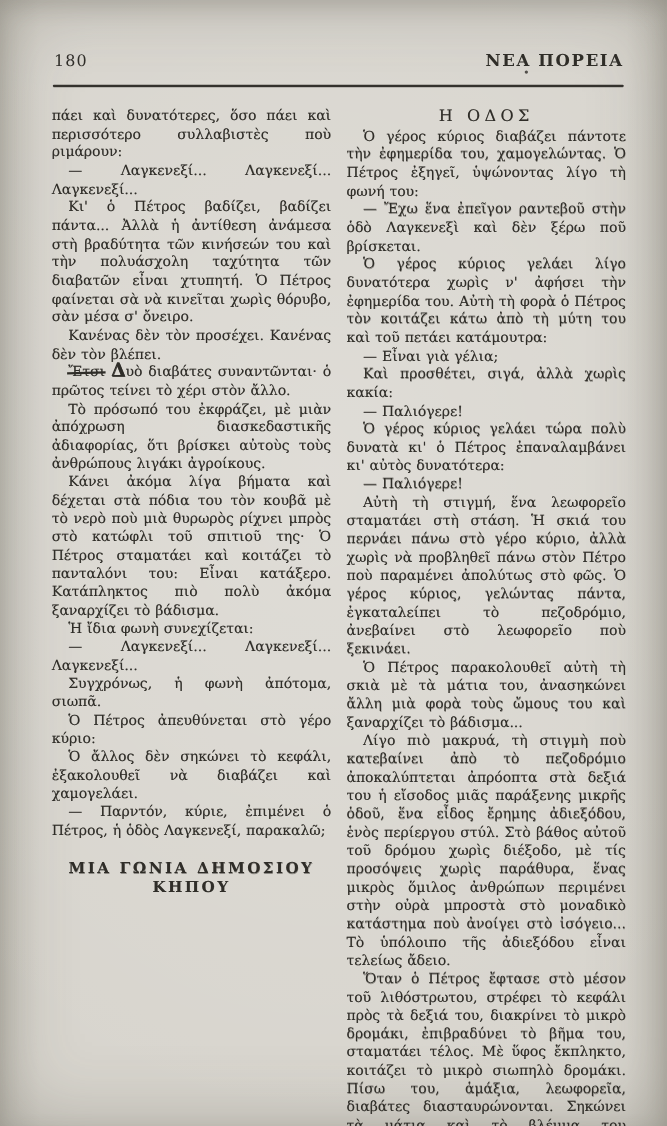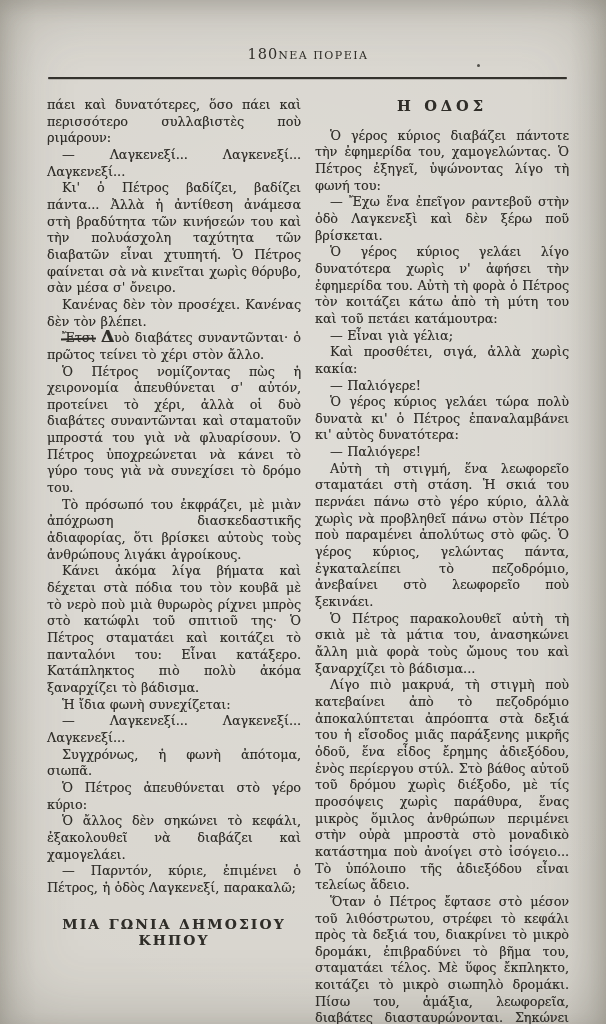--- a/index.html
+++ b/index.html
@@ -15,24 +15,24 @@
     background:
       radial-gradient(ellipse 130% 100% at 48% 42%, rgba(255,255,255,0.18) 0%, rgba(255,255,255,0) 60%),
       linear-gradient(90deg, #ccc9c1 0%, #d8d5ce 6%, #d8d5ce 94%, #c9c6be 100%),
       #d5d2cb;
     box-shadow: inset 0 0 70px rgba(74,68,57,0.30), inset 0 6px 18px rgba(74,68,57,0.18);
     color: #2f2d28;
   }
   
   .header {
     position: absolute; top: 46px; left: 49px; width: 518px;
-    display: flex; justify-content: center; align-items: baseline;
+    display: flex; justify-content: space-between; align-items: baseline;
   }
   .page-number { font-size: 14.5px; letter-spacing: 1px; }
-  .journal-title { font-weight: 400; font-size: 11px; letter-spacing: 1.5px; }
+  .journal-title { font-weight: 700; font-size: 15px; letter-spacing: 1.5px; }
   .rule {
     position: absolute; top: 77px; left: 48px; width: 519px; height: 2.2px;
     background: #34322d; border-radius: 1px;
     box-shadow: 0 0.5px 0 rgba(52,50,45,0.4);
   }
   
   .columns {
     position: absolute; top: 97px; left: 47px; width: 522px;
     display: flex; gap: 14px;
   }
@@ -40,22 +40,22 @@
     width: 254px;
     font-size: 12.7px; line-height: 16.65px;
     text-align: justify;
     text-shadow: 0.25px 0.25px 0 rgba(47,45,40,0.45);
     word-spacing: 0.5px;
   }
   .col p { margin: 0; text-indent: 15px; }
   .col p.flush { text-indent: 0; }
   h2 { margin: 0; font-weight: 700; text-align: center; text-indent: 0; }
   .road-heading {
-    font-size: 14.5px; letter-spacing: 4px; font-weight: 700;
-    margin: 1px 0 13px 0;
+    font-size: 14.5px; letter-spacing: 4px; font-weight: 400;
+    margin: 1px 0 1px 0;
   }
   .garden-heading {
     font-size: 13.8px; letter-spacing: 2.2px; font-weight: 700;
     margin: 19px 0 13px 0;
   }
   .strike { position: relative; }
   .strike::after {
     content: ""; position: absolute; left: -1px; right: -1px; top: 55%;
     height: 2px; background: #2f2d28; transform: rotate(-1.5deg);
   }
@@ -82,21 +82,20 @@
   <div class="rule"></div>
 
   <div class="columns">
 
     <section class="col">
       <p class="flush">πάει καὶ δυνατότερες, ὅσο πάει καὶ περισσότερο συλλαβιστὲς ποὺ ριμάρουν:</p>
       <p>— Λαγκενεξί... Λαγκενεξί... Λαγκενεξί...</p>
       <p>Κι' ὁ Πέτρος βαδίζει, βαδίζει πάντα... Ἀλλὰ ἡ ἀντίθεση ἀνάμεσα στὴ βραδύτητα τῶν κινήσεών του καὶ τὴν πολυάσχολη ταχύτητα τῶν διαβατῶν εἶναι χτυπητή. Ὁ Πέτρος φαίνεται σὰ νὰ κινεῖται χωρὶς θόρυβο, σὰν μέσα σ' ὄνειρο.</p>
       <p>Κανένας δὲν τὸν προσέχει. Κανένας δὲν τὸν βλέπει.</p>
       <p><span class="strike">Ἔτσι</span> <span class="handwritten">Δ</span><span>υὸ διαβάτες συναντῶνται· ὁ πρῶτος τείνει τὸ χέρι στὸν ἄλλο.</span></p>
-      <p>Ὁ Πέτρος νομίζοντας πὼς ἡ χειρονομία ἀπευθύνεται σ' αὐτόν, προτείνει τὸ χέρι, ἀλλὰ οἱ δυὸ διαβάτες συναντῶνται καὶ σταματοῦν μπροστά του γιὰ νὰ φλυαρίσουν. Ὁ Πέτρος ὑποχρεώνεται νὰ κάνει τὸ γύρο τους γιὰ νὰ συνεχίσει τὸ δρόμο του.</p>
       <p>Τὸ πρόσωπό του ἐκφράζει, μὲ μιὰν ἀπόχρωση διασκεδαστικῆς ἀδιαφορίας, ὅτι βρίσκει αὐτοὺς τοὺς ἀνθρώπους λιγάκι ἀγροίκους.</p>
       <p>Κάνει ἀκόμα λίγα βήματα καὶ δέχεται στὰ πόδια του τὸν κουβᾶ μὲ τὸ νερὸ ποὺ μιὰ θυρωρὸς ρίχνει μπρὸς στὸ κατώφλι τοῦ σπιτιοῦ της· Ὁ Πέτρος σταματάει καὶ κοιτάζει τὸ πανταλόνι του: Εἶναι κατάξερο. Κατάπληκτος πιὸ πολὺ ἀκόμα ξαναρχίζει τὸ βάδισμα.</p>
       <p>Ἡ ἴδια φωνὴ συνεχίζεται:</p>
       <p>— Λαγκενεξί... Λαγκενεξί... Λαγκενεξί...</p>
       <p>Συγχρόνως, ἡ φωνὴ ἀπότομα, σιωπᾶ.</p>
       <p>Ὁ Πέτρος ἀπευθύνεται στὸ γέρο κύριο:</p>
       <p>Ὁ ἄλλος δὲν σηκώνει τὸ κεφάλι, ἐξακολουθεῖ νὰ διαβάζει καὶ χαμογελάει.</p>
       <p>— Παρντόν, κύριε, ἐπιμένει ὁ Πέτρος, ἡ ὁδὸς Λαγκενεξί, παρακαλῶ;</p>
 
       <h2 class="garden-heading">ΜΙΑ ΓΩΝΙΑ ΔΗΜΟΣΙΟΥ ΚΗΠΟΥ</h2>

